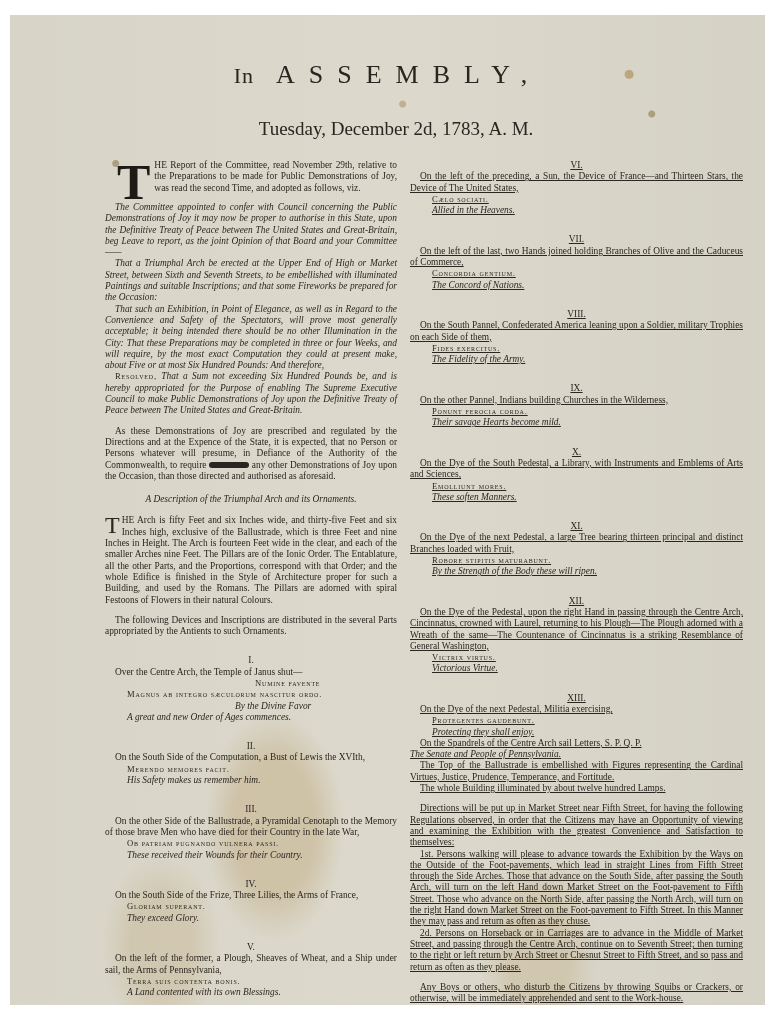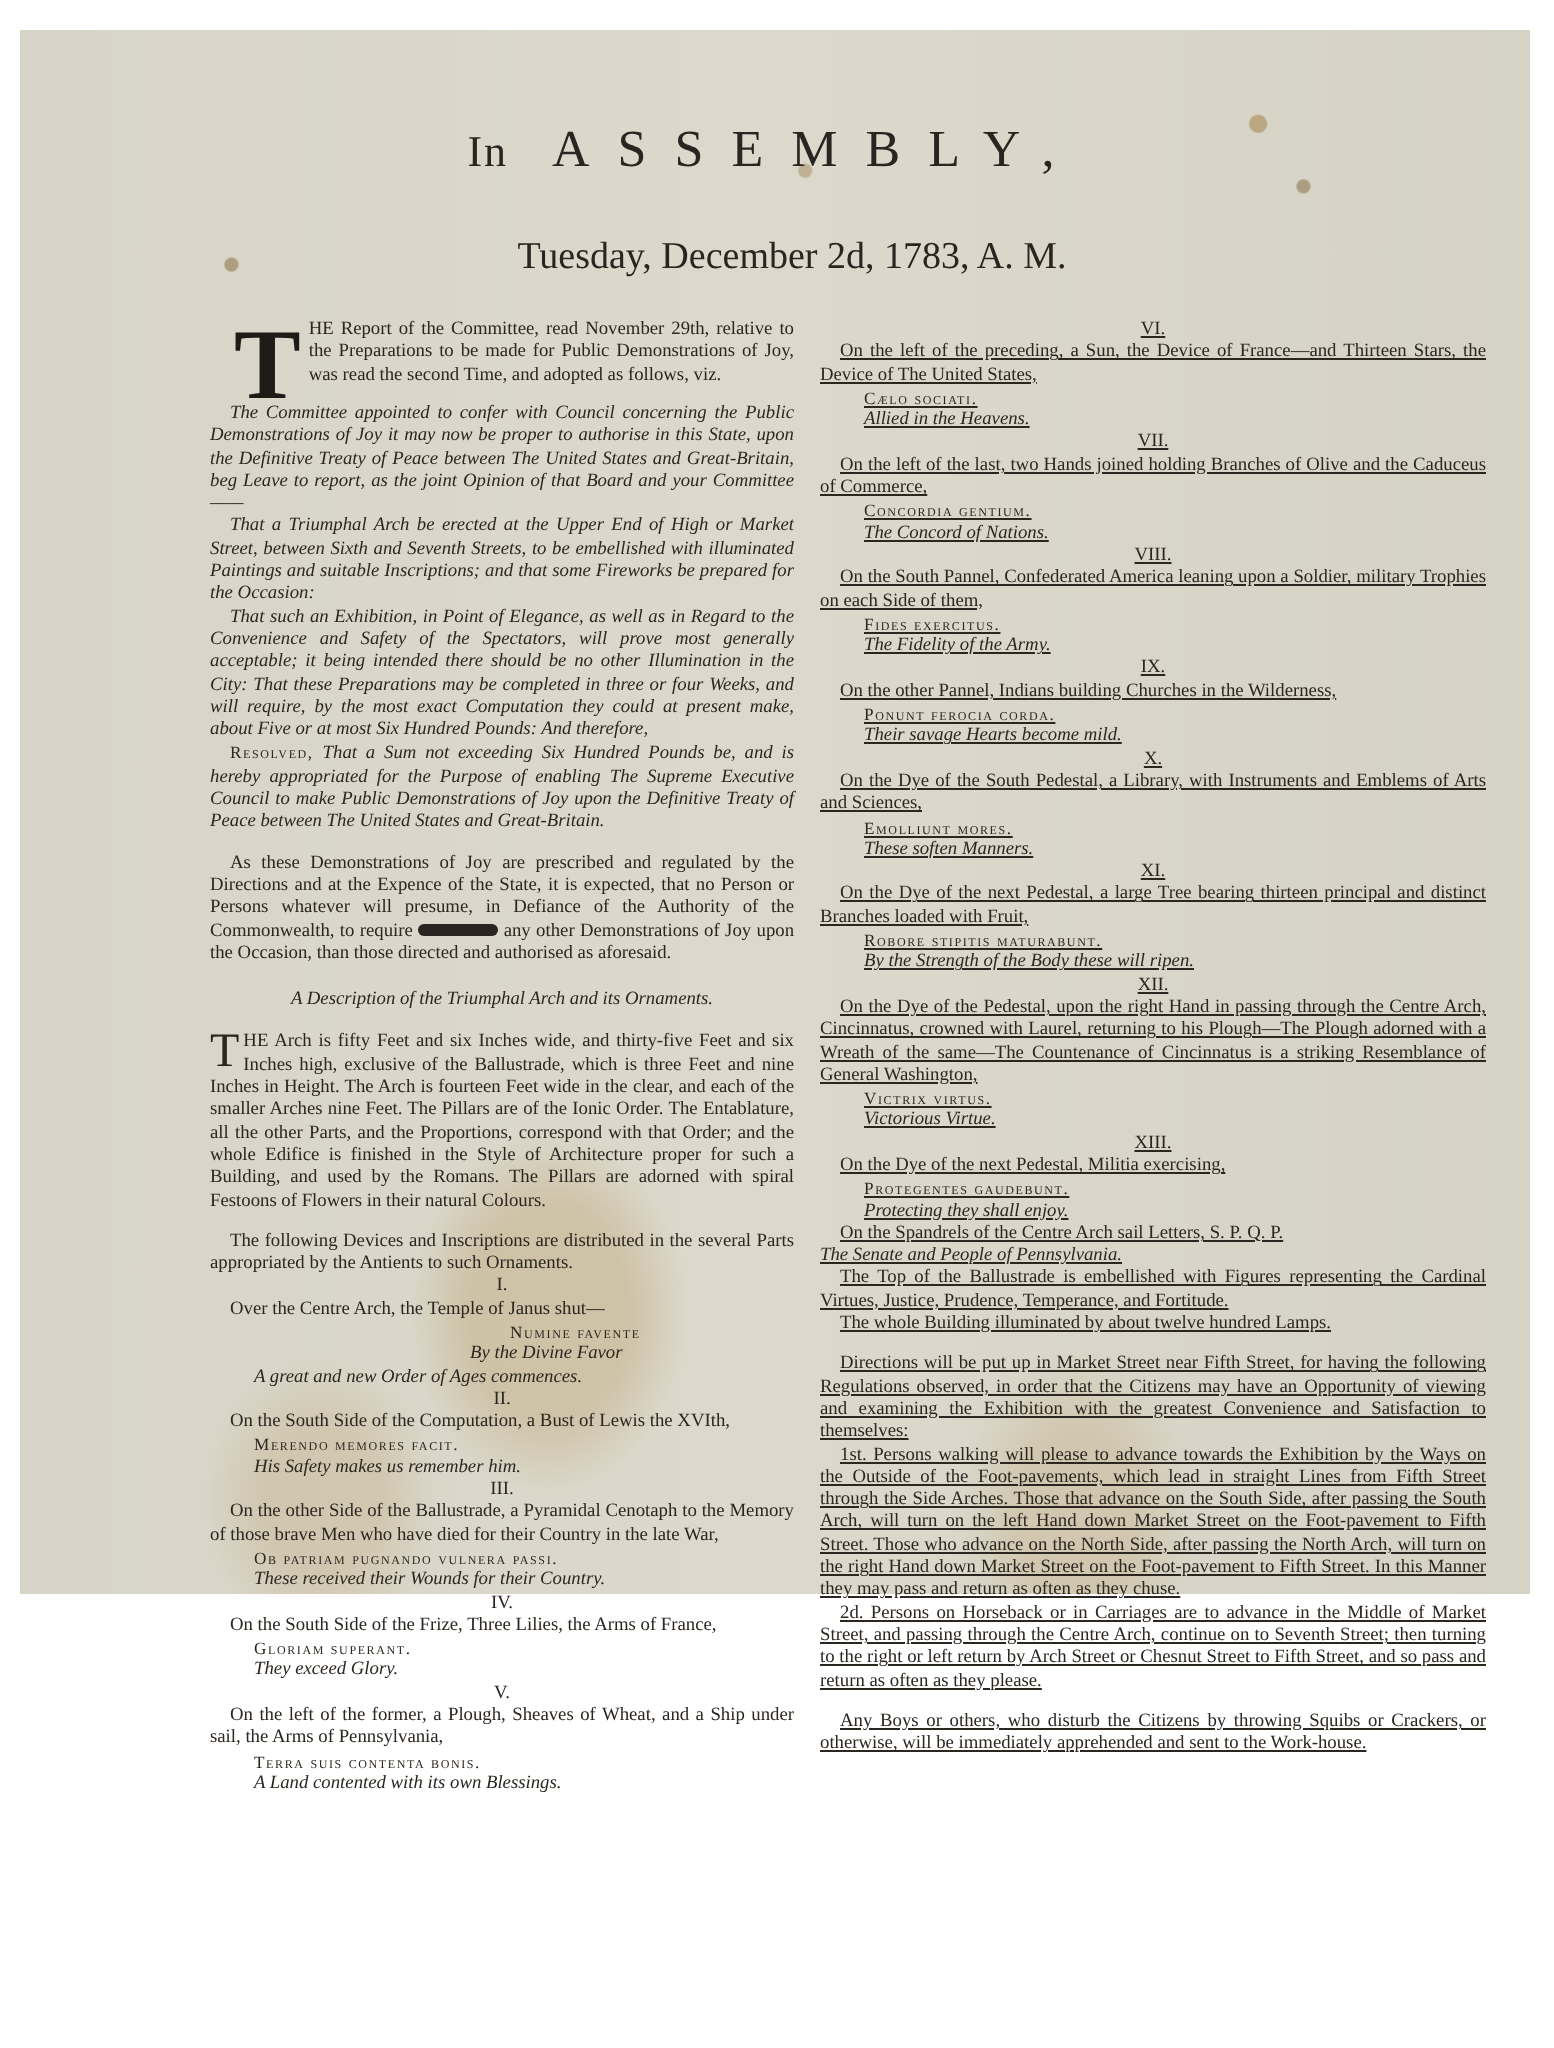--- a/index.html
+++ b/index.html
@@ -1,18 +1,18 @@
 <!DOCTYPE html>
 <html><head>
 <meta charset="utf-8">
 <style>
   html, body { margin: 0; padding: 0; background: #ffffff; }
   body { width: 777px; height: 1024px; position: relative; overflow: hidden; }
   .paper {
-    position: absolute; left: 10px; top: 15px; width: 755px; height: 782px;
+    position: absolute; left: 10px; top: 15px; width: 755px; height: 990px;
     background: #dcd9cc;
     background-image:
       radial-gradient(circle at 82% 6%, rgba(150,110,40,0.45) 0 4px, transparent 5px),
       radial-gradient(circle at 52% 9%, rgba(140,100,40,0.35) 0 3px, transparent 4px),
       radial-gradient(circle at 14% 15%, rgba(120,90,40,0.45) 0 3px, transparent 4px),
       radial-gradient(circle at 85% 10%, rgba(120,90,40,0.45) 0 3px, transparent 4px),
       radial-gradient(ellipse at 35% 82%, rgba(170,130,60,0.25) 0 40px, transparent 70px),
       radial-gradient(ellipse at 20% 94%, rgba(170,130,60,0.18) 0 30px, transparent 60px),
       radial-gradient(ellipse at 70% 95%, rgba(170,130,60,0.18) 0 30px, transparent 60px),
       linear-gradient(90deg, rgba(0,0,0,0.02), rgba(0,0,0,0) 50%, rgba(0,0,0,0.03));
@@ -30,21 +30,21 @@
   }
   .col {
     position: absolute; top: 145px; font-size: 9.4px; line-height: 11.3px;
     text-align: justify;
   }
   .col.left { left: 95px; width: 292px; }
   .col.right { left: 400px; width: 333px; text-decoration: underline; }
   p { margin: 0; text-indent: 10px; }
   .it { font-style: italic; }
   .sc { font-variant: small-caps; letter-spacing: 0.8px; font-size: 8.6px; }
-  .num { text-align: center; text-indent: 0; margin-top: 0; }
+  .num { text-align: center; text-indent: 0; margin-top: 18px; }
   .ind { padding-left: 22px; text-indent: 0; }
   .ind2 { padding-left: 80px; text-indent: 0; }
   .gap { margin-top: 9px; }
   .dropcap {
     float: left; font-size: 50px; line-height: 40px; margin: 2px 4px 0 12px;
     font-weight: bold; color: #1e1a16;
   }
   .dropcap2 { float: left; font-size: 24px; line-height: 20px; margin: 0 2px 0 0; }
   .heading { text-align: center; text-indent: 0; font-style: italic; margin: 12px 0 10px; }
   .redact { display: inline-block; width: 40px; height: 6px; background: #2a2520; vertical-align: middle; border-radius: 3px; }
@@ -65,20 +65,21 @@
     <p class="it">That such an Exhibition, in Point of Elegance, as well as in Regard to the Convenience and Safety of the Spectators, will prove most generally acceptable; it being intended there should be no other Illumination in the City: That these Preparations may be completed in three or four Weeks, and will require, by the most exact Computation they could at present make, about Five or at most Six Hundred Pounds: And therefore,</p>
     <p><span class="sc">Resolved,</span> <span class="it">That a Sum not exceeding Six Hundred Pounds be, and is hereby appropriated for the Purpose of enabling The Supreme Executive Council to make Public Demonstrations of Joy upon the Definitive Treaty of Peace between The United States and Great-Britain.</span></p>
     <p class="gap"><span>As these Demonstrations of Joy are prescribed and regulated by the Directions and at the Expence of the State, it is expected, that no Person or Persons whatever will presume, in Defiance of the Authority of the Commonwealth, to require</span> <span class="redact"></span> <span>any other Demonstrations of Joy upon the Occasion, than those directed and authorised as aforesaid.</span></p>
     <p class="heading">A Description of the Triumphal Arch and its Ornaments.</p>
     <p style="text-indent:0"><span class="dropcap2">T</span><span>HE Arch is fifty Feet and six Inches wide, and thirty-five Feet and six Inches high, exclusive of the Ballustrade, which is three Feet and nine Inches in Height. The Arch is fourteen Feet wide in the clear, and each of the smaller Arches nine Feet. The Pillars are of the Ionic Order. The Entablature, all the other Parts, and the Proportions, correspond with that Order; and the whole Edifice is finished in the Style of Architecture proper for such a Building, and used by the Romans. The Pillars are adorned with spiral Festoons of Flowers in their natural Colours.</span></p>
     <p class="gap">The following Devices and Inscriptions are distributed in the several Parts appropriated by the Antients to such Ornaments.</p>
 
     <p class="num">I.</p>
     <p>Over the Centre Arch, the Temple of Janus shut—</p>
     <p class="ind2 sc" style="padding-left:150px">Numine favente</p>
+    <p class="ind sc">Magnus ab integro sæculorum nascitur ordo.</p>
     <p class="ind2 it" style="padding-left:130px">By the Divine Favor</p>
     <p class="ind it">A great and new Order of Ages commences.</p>
 
     <p class="num">II.</p>
     <p>On the South Side of the Computation, a Bust of Lewis the XVIth,</p>
     <p class="ind sc">Merendo memores facit.</p>
     <p class="ind it">His Safety makes us remember him.</p>
 
     <p class="num">III.</p>
     <p>On the other Side of the Ballustrade, a Pyramidal Cenotaph to the Memory of those brave Men who have died for their Country in the late War,</p>

